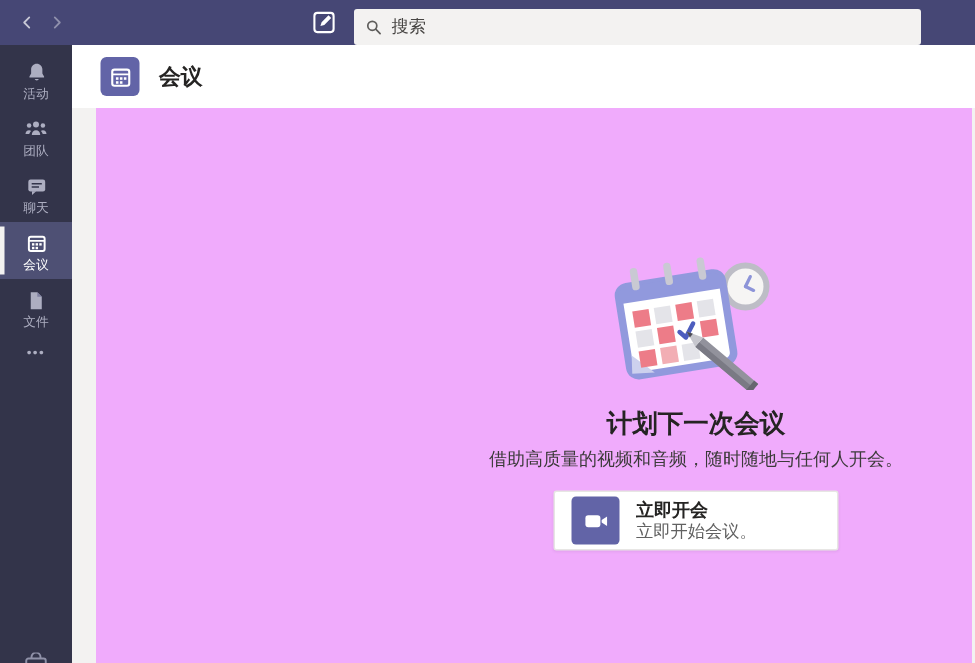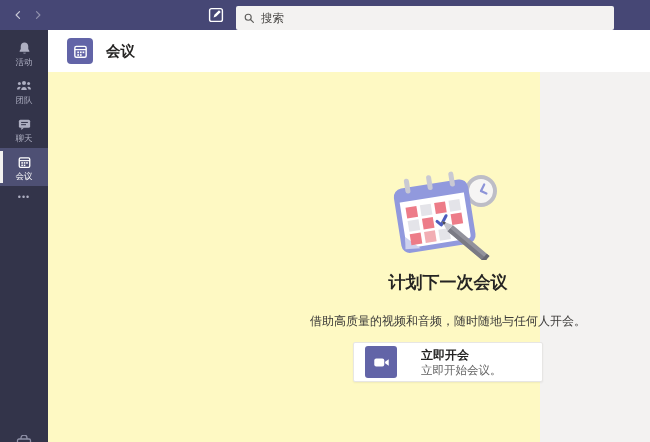--- a/index.html
+++ b/index.html
@@ -25,28 +25,28 @@
   .sb-item.selected{background:#4e5074;color:#ffffff;}
   .sb-item.selected::before{content:"";position:absolute;left:0;top:3px;bottom:3px;width:3px;background:#f3f2f1;}
   .sb-icon{height:17px;display:flex;align-items:center;justify-content:center;}
   .sb-more{height:22px;display:flex;align-items:center;justify-content:center;color:#adaec1;cursor:pointer;}
   .apps-partial{position:absolute;bottom:-7px;left:16px;color:#9091a8;}
   
   .page-header{position:absolute;top:30px;left:48px;width:602px;height:42px;background:#ffffff;display:flex;align-items:center;z-index:4;}
   .hdr-badge{width:26px;height:26px;border-radius:4px;background:#6264a7;margin-left:19px;display:flex;align-items:center;justify-content:center;}
   .hdr-title{margin-left:13px;font-size:14.5px;font-weight:bold;color:#252423;}
   
-  .content{position:absolute;top:72px;left:48px;width:492px;height:370px;background:#fef9c3;}
+  .content{position:absolute;top:72px;left:64px;width:584px;height:370px;background:#f0abfc;}
   .empty{position:absolute;left:400px;top:94px;transform:translateX(-50%);display:flex;flex-direction:column;align-items:center;white-space:nowrap;}
   .empty-title{margin-top:12px;font-size:17px;line-height:22px;font-weight:bold;color:#252423;}
-  .empty-sub{margin-top:20px;font-size:12px;line-height:15px;color:#3b3a39;}
+  .empty-sub{margin-top:5px;font-size:12px;line-height:15px;color:#3b3a39;}
   .actions{margin-top:13px;display:flex;gap:10px;}
   .action-card{width:190px;height:40px;background:#ffffff;border:1px solid #e7e6e4;border-radius:2px;box-shadow:0 1px 2px rgba(0,0,0,.06);display:flex;align-items:center;box-sizing:border-box;cursor:pointer;text-align:left;}
   .card-icon{width:32px;height:32px;border-radius:3px;background:#6264a7;margin-left:11px;display:flex;align-items:center;justify-content:center;flex:0 0 auto;}
-  .card-text{margin-left:24px;overflow:hidden;}
+  .card-text{margin-left:11px;overflow:hidden;}
   .card-title{font-size:12px;font-weight:bold;color:#252423;line-height:14px;}
   .card-desc{font-size:11.5px;color:#616161;line-height:14px;margin-top:1px;}
   svg{display:block;}
 </style>
 </head>
 <body>
 
 <div class="topbar">
   <div class="nav-chevron nav-back">
     <span>
@@ -130,20 +130,29 @@
             <rect x="9.8" y="7.6" width="1.7" height="1.7"></rect>
           <rect x="4.6" y="10.2" width="1.7" height="1.7"></rect>
             <rect x="7.2" y="10.2" width="1.7" height="1.7"></rect>
         </g>
       </svg>
     </span>
     <span class="sb-label">会议</span>
   </div>
 
 
+  <div class="sb-item">
+    <span class="sb-icon">
+      <svg width="14" height="15" viewBox="0 0 16 16">
+        <path d="M4 1.6h5l3.4 3.4v9.4H4z" fill="currentColor"></path>
+        <path d="M9 1.6 12.4 5H9z" fill="#7f80a0"></path>
+      </svg>
+    </span>
+    <span class="sb-label">文件</span>
+  </div>
 
   <div class="sb-more">
     <span style="font-size:9px;letter-spacing:1px;">•••</span>
   </div>
 
   <div class="apps-partial">
     <svg width="16" height="14" viewBox="0 0 16 14">
       <path d="M5 4V3a3 3 0 0 1 6 0v1" fill="none" stroke="currentColor" stroke-width="1.3"></path>
       <rect x="1.5" y="4" width="13" height="12" rx="1.5" fill="none" stroke="currentColor" stroke-width="1.3"></rect>
     </svg>

